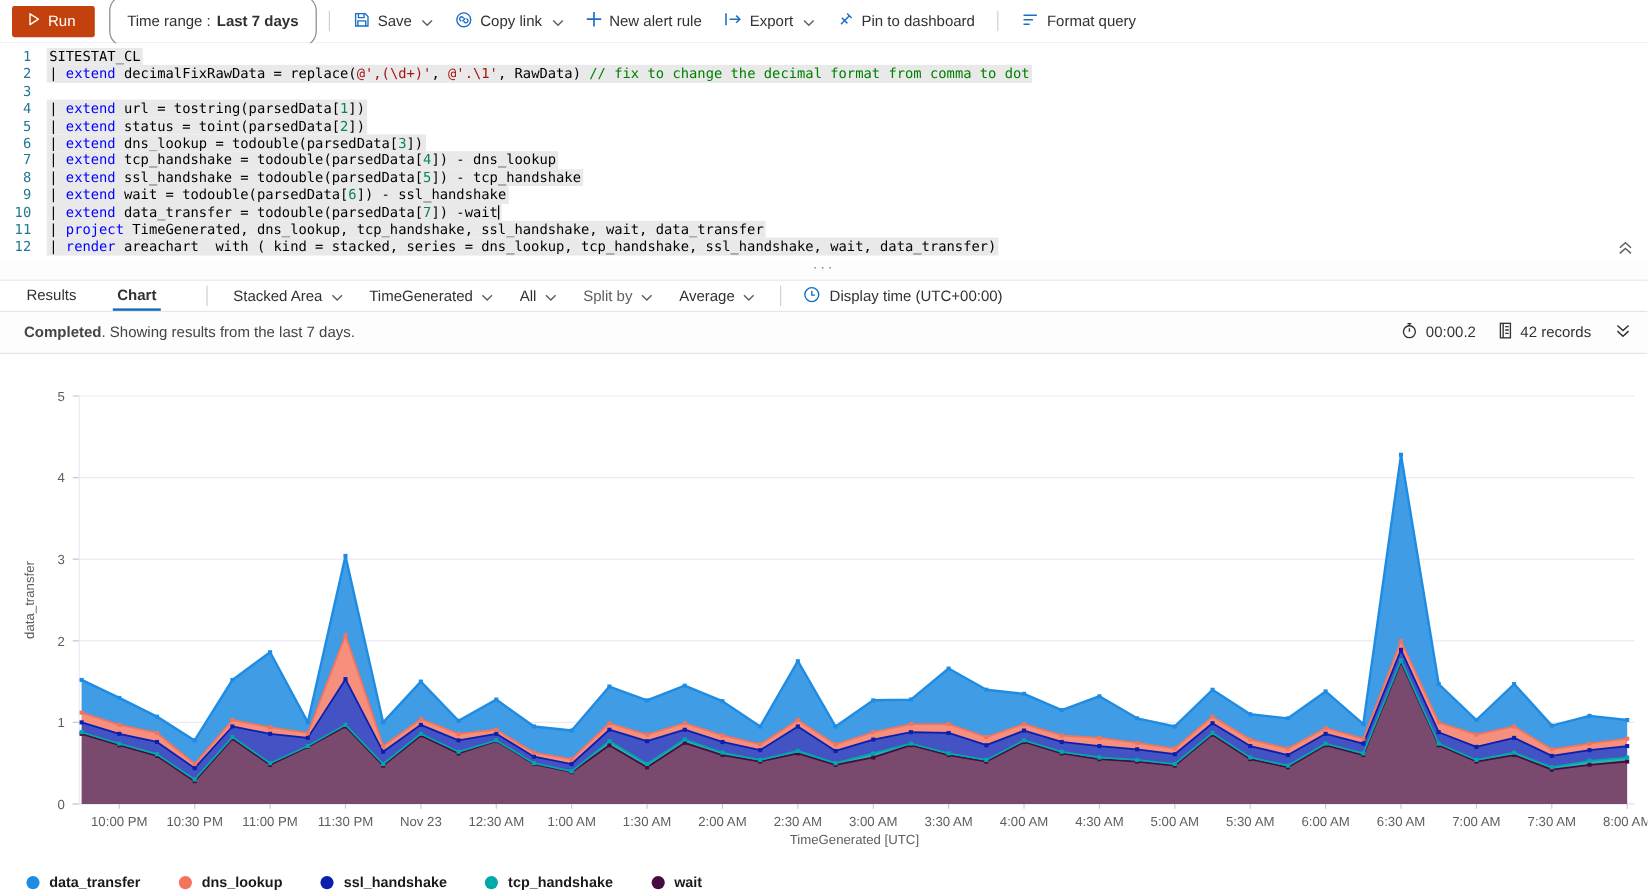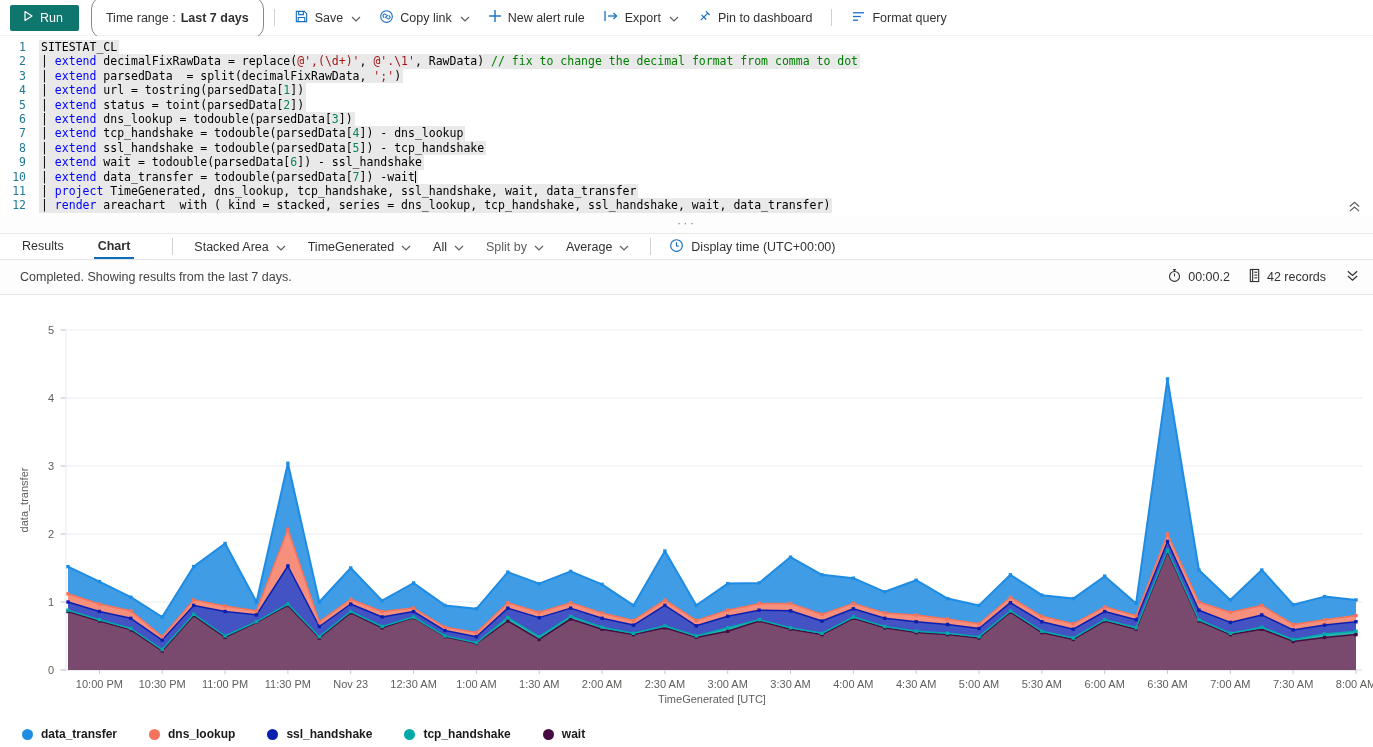--- a/index.html
+++ b/index.html
@@ -2,21 +2,21 @@
 <html><head>
 <meta charset="utf-8">
 <style>
   * { box-sizing: border-box; margin: 0; padding: 0; }
   html,body { width:1373px; height:747px; background:#fff; overflow:hidden;
     font-family:"Liberation Sans", sans-serif; color:#323130; }
 
   
   .cmdbar { height:36px; display:flex; align-items:center; padding-left:10px;
     border-bottom:1px solid #f3f2f1; }
-  .run-btn { display:flex; align-items:center; gap:6px; background:#0f766e; color:#fff;
+  .run-btn { display:flex; align-items:center; gap:6px; background:#c2410c; color:#fff;
     border:none; height:26px; padding:0 16px 0 12px; font-size:12.5px; border-radius:2px;
     font-family:inherit; cursor:pointer; }
   .pill { display:flex; align-items:center; gap:5px; border:1px solid #8a8886; border-radius:13px;
     height:43px; padding:0 14px; margin-left:12px; font-size:12.5px; cursor:pointer;justify-content:center; }
   .pill .val { font-weight:700; }
   .vsep { width:1px; height:17px; background:#d2d0ce; margin:0 10px; }
   .cmd { display:flex; align-items:center; gap:6px; font-size:12.5px; padding:0 9px;
     height:30px; cursor:pointer; white-space:nowrap; }
   .cmd svg { flex:0 0 auto; }
   .chev { margin-left:2px; }
@@ -45,21 +45,21 @@
   .tab.active::after { content:""; position:absolute; left:-2px; right:-2px; bottom:-1px;
     height:2px; background:#0f6cbd; }
   .dd { display:flex; align-items:flex-start; gap:7px; margin:0 11px; cursor:pointer;
     color:#323130; white-space:nowrap; }
   .dd.placeholder span { color:#605e5c; }
   .display-time { display:flex; align-items:center; gap:7px; margin-left:8px; cursor:pointer; }
 
   
   .statusbar { height:35px; display:flex; align-items:center; justify-content:space-between;
     padding:0 14px 0 20px; border-bottom:1px solid #e6e6e6; background:#fdfdfd; font-size:12.5px; }
-  .statusbar .bold { font-weight:400; }
+  .statusbar .bold { font-weight:700; }
   .statusbar .left span { color:#444; }
   .statusbar .right { display:flex; align-items:center; gap:8px; color:#323130; }
   .s-item { display:flex; align-items:center; gap:6px; }
   .expand-btn { margin-left:12px; cursor:pointer; display:flex; align-items:center; }
 
   
   .chart-wrap { background:#fff; }
   #chart-svg text { fill:#605e5c; font-size:11px; font-family:"Liberation Sans",sans-serif; }
   .legend { display:flex; align-items:center; gap:32px; padding:10px 0 0 22px; }
   .legend-item { display:flex; align-items:center; gap:8px; cursor:pointer; }
@@ -170,21 +170,21 @@
         </svg>
     </span>
     <span>Format query</span>
   </div>
 </div>
 
 <div class="editor">
   <div id="code-lines">
       <div class="code-line"><span class="line-num">1</span><span class="code-text"><span class="tk-pl">SITESTAT_CL</span></span></div>
       <div class="code-line"><span class="line-num">2</span><span class="code-text"><span class="tk-pl">| </span><span class="tk-kw">extend</span><span class="tk-pl"> decimalFixRawData = replace(</span><span class="tk-str">@',(\d+)'</span><span class="tk-pl">, </span><span class="tk-str">@'.\1'</span><span class="tk-pl">, RawData) </span><span class="tk-cmt">// fix to change the decimal format from comma to dot</span></span></div>
-      <div class="code-line"><span class="line-num">3</span><span class="code-text"><span class="tk-pl">| </span><span class="tk-kw">extend</span><span class="tk-pl"> parsedData  = split(decimalFixRawData, </span><span class="tk-str">';'</span><span class="tk-pl">)</span></span></div>
+      <div class="code-line"><span class="line-num">3</span></div>
       <div class="code-line"><span class="line-num">4</span><span class="code-text"><span class="tk-pl">| </span><span class="tk-kw">extend</span><span class="tk-pl"> url = tostring(parsedData[</span><span class="tk-num">1</span><span class="tk-pl">])</span></span></div>
       <div class="code-line"><span class="line-num">5</span><span class="code-text"><span class="tk-pl">| </span><span class="tk-kw">extend</span><span class="tk-pl"> status = toint(parsedData[</span><span class="tk-num">2</span><span class="tk-pl">])</span></span></div>
       <div class="code-line"><span class="line-num">6</span><span class="code-text"><span class="tk-pl">| </span><span class="tk-kw">extend</span><span class="tk-pl"> dns_lookup = todouble(parsedData[</span><span class="tk-num">3</span><span class="tk-pl">])</span></span></div>
       <div class="code-line"><span class="line-num">7</span><span class="code-text"><span class="tk-pl">| </span><span class="tk-kw">extend</span><span class="tk-pl"> tcp_handshake = todouble(parsedData[</span><span class="tk-num">4</span><span class="tk-pl">]) - dns_lookup</span></span></div>
       <div class="code-line"><span class="line-num">8</span><span class="code-text"><span class="tk-pl">| </span><span class="tk-kw">extend</span><span class="tk-pl"> ssl_handshake = todouble(parsedData[</span><span class="tk-num">5</span><span class="tk-pl">]) - tcp_handshake</span></span></div>
       <div class="code-line"><span class="line-num">9</span><span class="code-text"><span class="tk-pl">| </span><span class="tk-kw">extend</span><span class="tk-pl"> wait = todouble(parsedData[</span><span class="tk-num">6</span><span class="tk-pl">]) - ssl_handshake</span></span></div>
       <div class="code-line"><span class="line-num">10</span><span class="code-text"><span class="tk-pl">| </span><span class="tk-kw">extend</span><span class="tk-pl"> data_transfer = todouble(parsedData[</span><span class="tk-num">7</span><span class="tk-pl">]) -wait</span><span class="cursor"></span></span></div>
       <div class="code-line"><span class="line-num">11</span><span class="code-text"><span class="tk-pl">| </span><span class="tk-kw">project</span><span class="tk-pl"> TimeGenerated, dns_lookup, tcp_handshake, ssl_handshake, wait, data_transfer</span></span></div>
       <div class="code-line"><span class="line-num">12</span><span class="code-text"><span class="tk-pl">| </span><span class="tk-kw">render</span><span class="tk-pl"> areachart  with ( kind = stacked, series = dns_lookup, tcp_handshake, ssl_handshake, wait, data_transfer)</span></span></div>
     </div>

